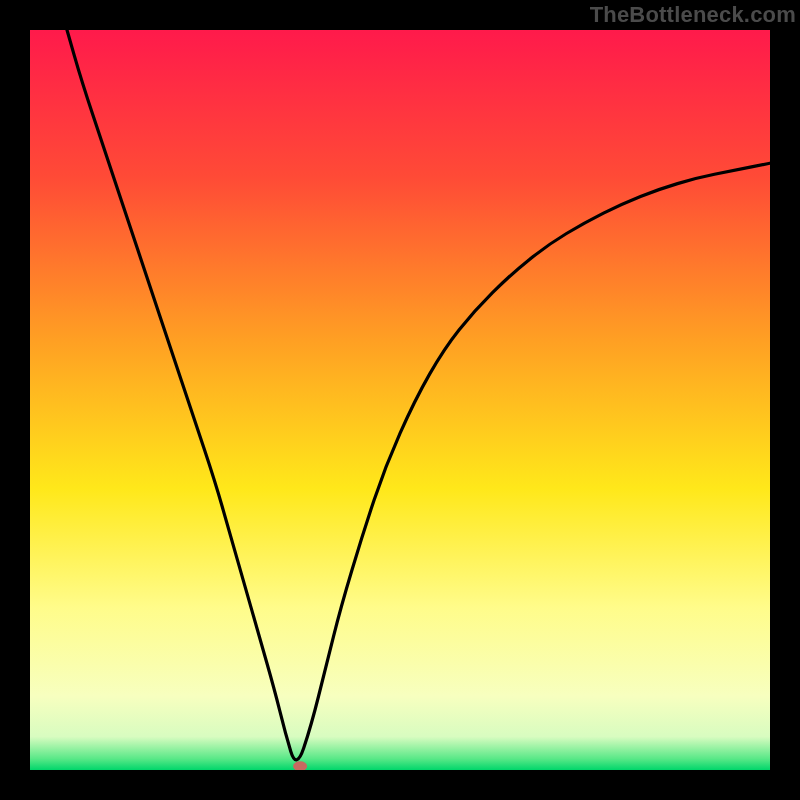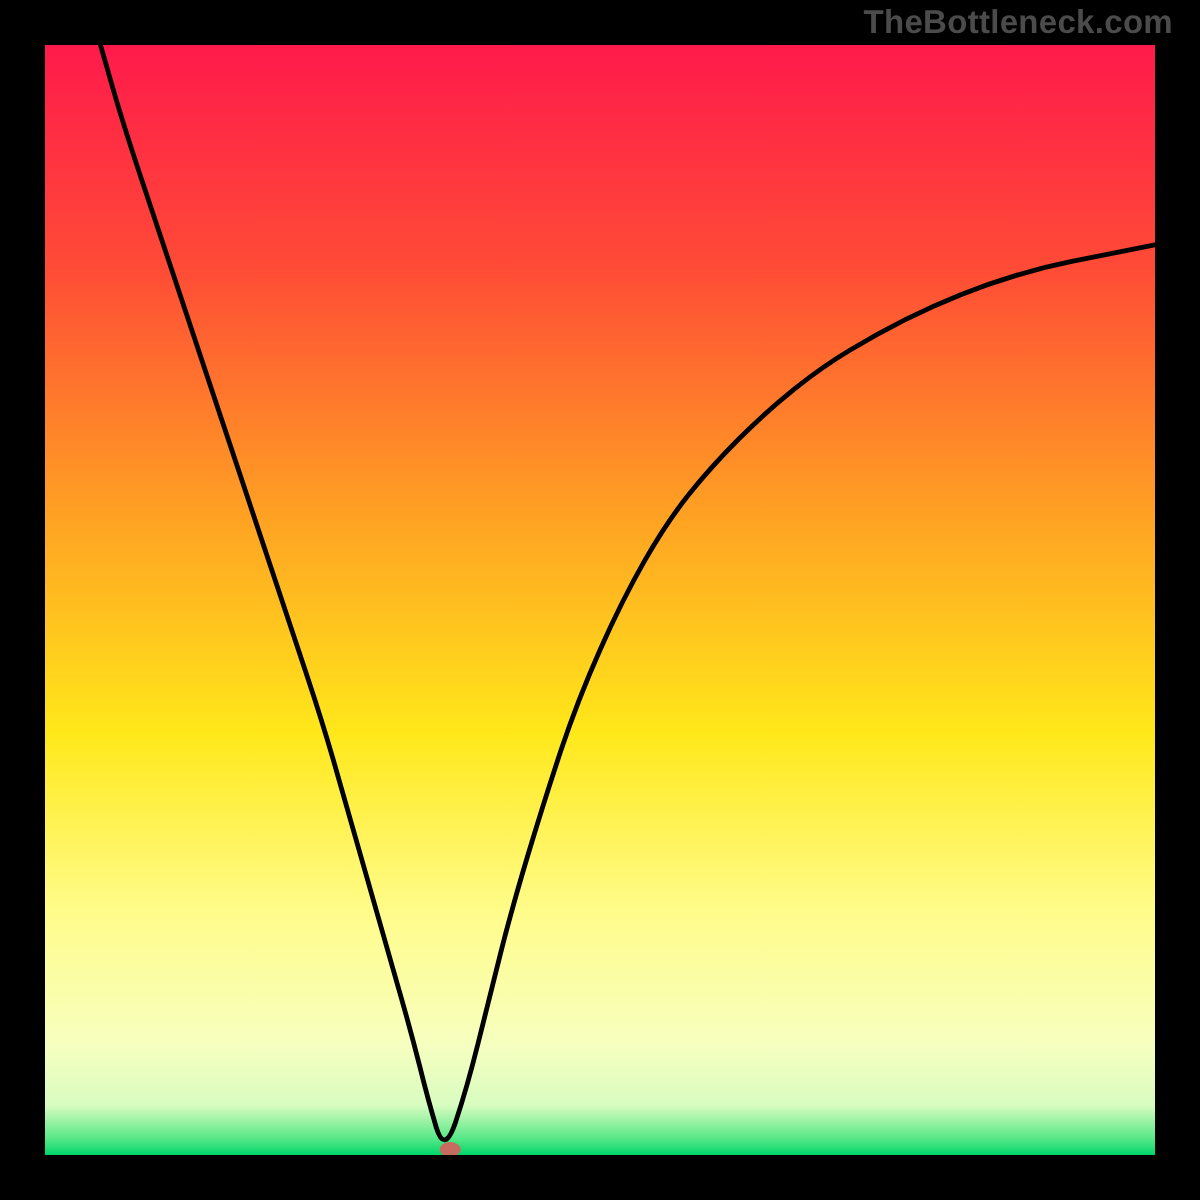--- a/index.html
+++ b/index.html
@@ -13,21 +13,21 @@
   }
   .frame {
     position: relative;
     width: 800px;
     height: 800px;
     background: #000;
   }
   .watermark {
     position: absolute;
     top: 2px;
-    right: 18px;
+    right: 4px;
     color: #4b4b4b;
     font-size: 22px;
     font-weight: 600;
     letter-spacing: 0.2px;
     user-select: none;
   }
   .plot-wrap {
     position: absolute;
     left: 30px;
     top: 30px;

